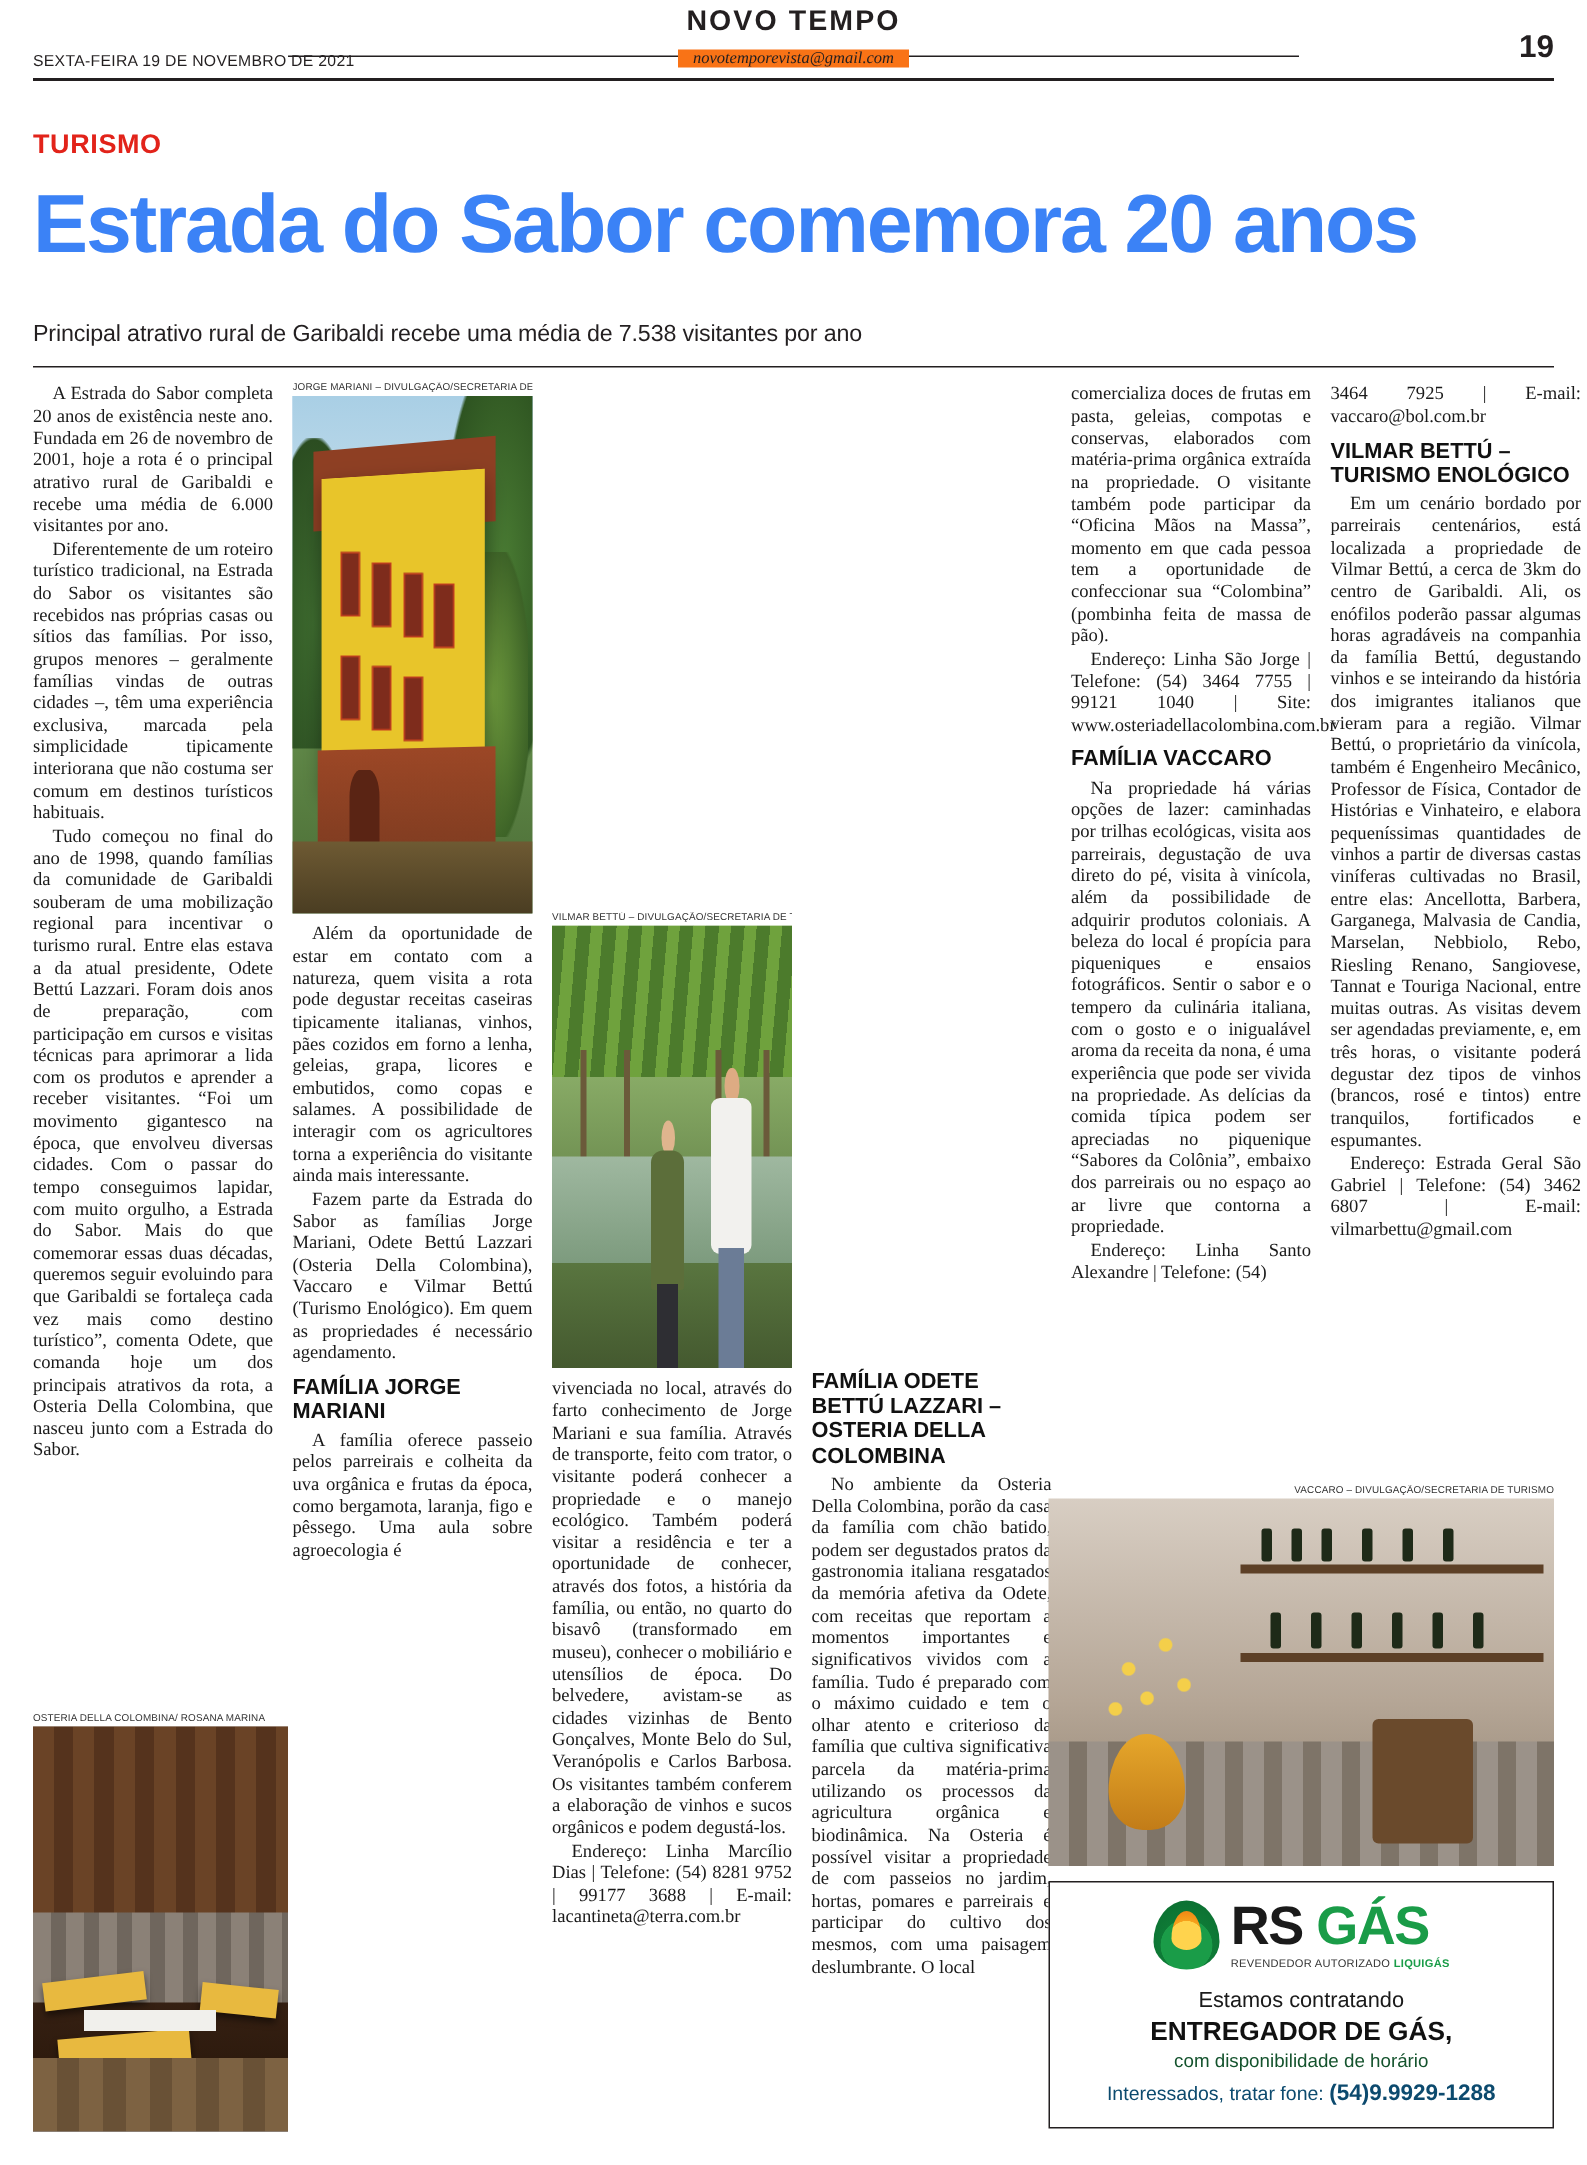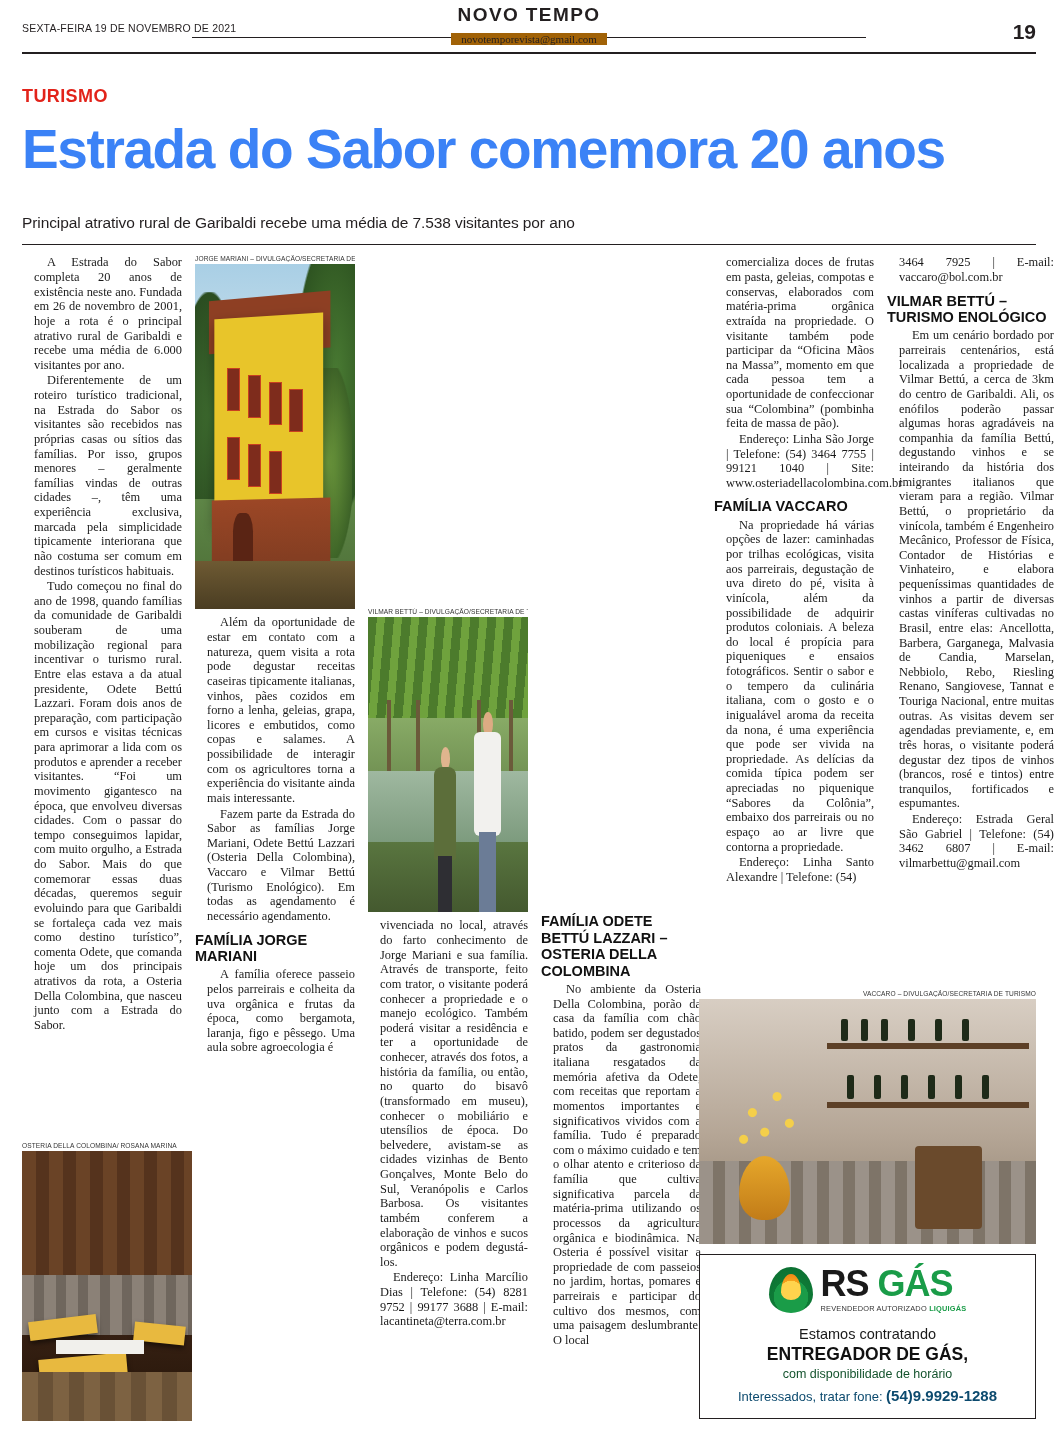--- a/index.html
+++ b/index.html
@@ -29,21 +29,21 @@
     height: 52px;
     border-bottom: 2px solid #231f20;
     display: flex;
     align-items: flex-start;
   }
   .masthead-date {
     font-family: "Liberation Sans", sans-serif;
     font-size: 10.5px;
     letter-spacing: .2px;
     color: #231f20;
-    padding-top: 22px;
+    padding-top: 35px;
     white-space: nowrap;
   }
   .masthead-center {
     position: absolute;
     left: 0; right: 0;
     text-align: center;
     top: 4px;
   }
   .masthead-title {
     font-family: "Liberation Sans", sans-serif;
@@ -52,23 +52,24 @@
     letter-spacing: 1.4px;
     color: #231f20;
   }
   .masthead-rule-wrap {
     position: relative;
     margin-top: 3px;
     height: 16px;
   }
   .masthead-email {
     font-family: "Liberation Serif", serif;
+    font-style: italic;
     font-size: 11px;
     color: #231f20;
-    background: #a16207;
+    background: #f97316;
     padding: 0 10px;
     position: relative;
     z-index: 2;
   }
   .masthead-rule {
     position: absolute;
     left: 170px; right: 170px;
     top: 8px;
     height: 1px;
     background: #231f20;
@@ -126,21 +127,21 @@
     flex: 0 0 160px;
     position: relative;
   }
   .col.wide { width: 167px; flex: 0 0 167px; }
 
   p.body {
     font-size: 12.4px;
     line-height: 1.18;
     text-align: justify;
     text-indent: 13px;
-    margin: 0 0 1px 12px;
+    margin: 0 0 1px 0;
     hyphens: auto;
     -webkit-hyphens: auto;
   }
   p.body.noind { text-indent: 0; }
 
   .subhead-h {
     font-family: "Liberation Sans", sans-serif;
     font-weight: bold;
     font-size: 14.5px;
     line-height: 1.13;
@@ -416,21 +417,21 @@
         <div class="win" style="left:46%; top:34%;"></div>
         <div class="win" style="left:59%; top:36%;"></div>
         <div class="win" style="left:20%; top:50%;"></div>
         <div class="win" style="left:33%; top:52%;"></div>
         <div class="win" style="left:46%; top:54%;"></div>
         <div class="base"></div>
         <div class="door"></div>
         <div class="ground"></div>
       </div>
       <p class="body" style="margin-top:6px;">Além da oportunidade de estar em contato com a natureza, quem visita a rota pode degustar receitas caseiras tipicamente italianas, vinhos, pães cozidos em forno a lenha, geleias, grapa, licores e embutidos, como copas e salames. A possibilidade de interagir com os agricultores torna a experiência do visitante ainda mais interessante.</p>
-      <p class="body">Fazem parte da Estrada do Sabor as famílias Jorge Mariani, Odete Bettú Lazzari (Osteria Della Colombina), Vaccaro e Vilmar Bettú (Turismo Enológico). Em todas as agendamento é necessário agendamento.</p>
+      <p class="body">Fazem parte da Estrada do Sabor as famílias Jorge Mariani, Odete Bettú Lazzari (Osteria Della Colombina), Vaccaro e Vilmar Bettú (Turismo Enológico). Em quem as propriedades é necessário agendamento.</p>
       <div class="subhead-h">FAMÍLIA JORGE MARIANI</div>
       <p class="body">A família oferece passeio pelos parreirais e colheita da uva orgânica e frutas da época, como bergamota, laranja, figo e pêssego. Uma aula sobre agroecologia é</p>
     </div>
 
     <div class="col">
       <div style="height:353px;"></div>
       <div class="credit">VILMAR BETTÚ – DIVULGAÇÃO/SECRETARIA DE TURISMO</div>
       <div class="photo ph-vine">
         <div class="canopy"></div>
         <div class="post" style="left:12%;"></div>

